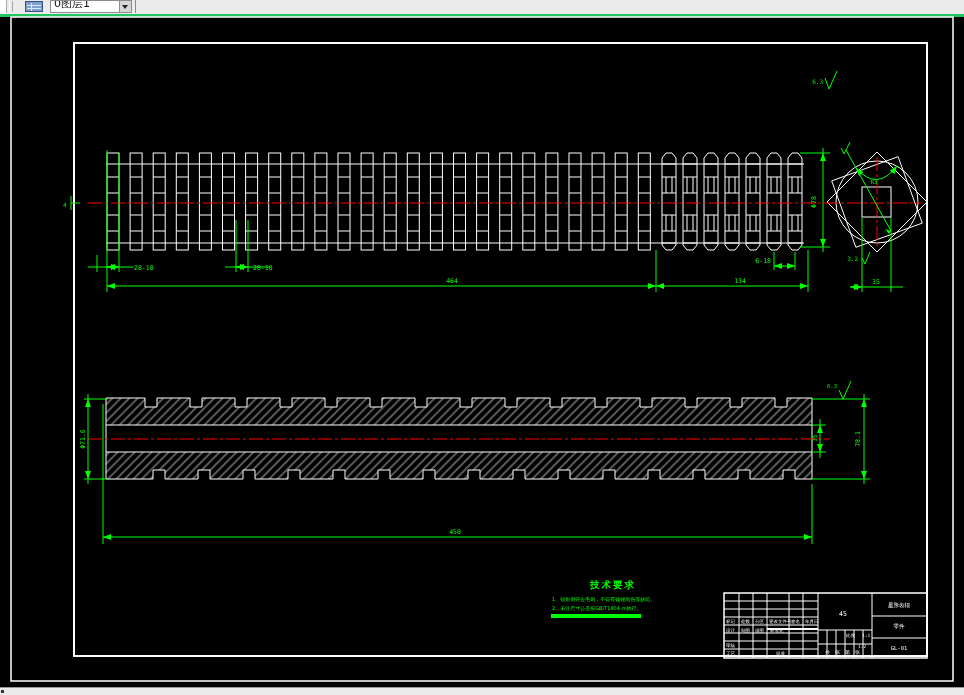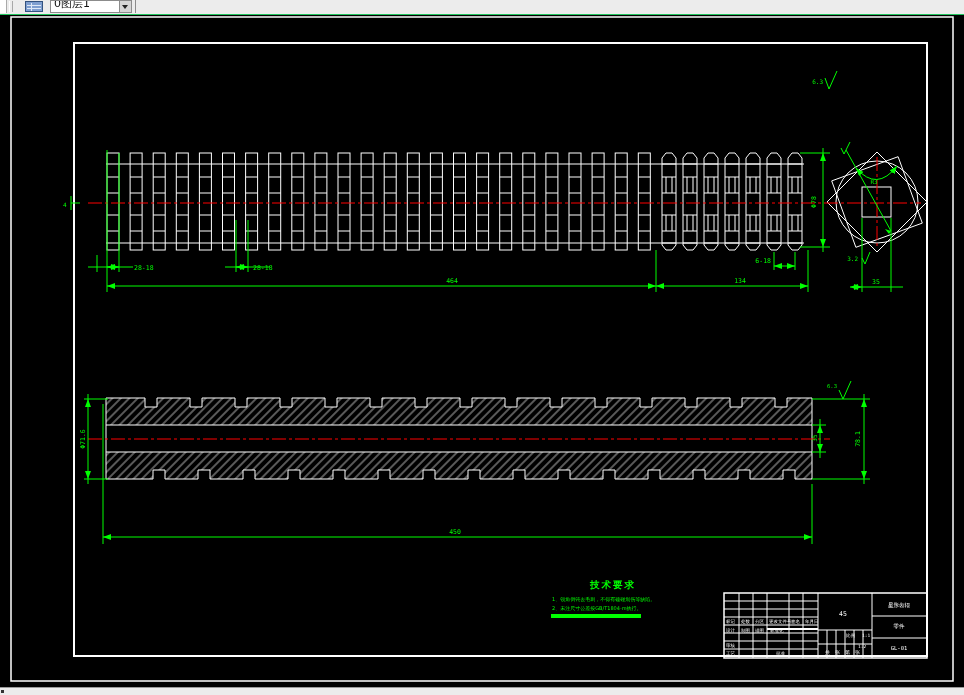--- a/index.html
+++ b/index.html
@@ -1,20 +1,20 @@
 <!DOCTYPE html>
 <html><head>
 <meta charset="utf-8">
 <style>
   html,body{margin:0;padding:0;background:#000;width:964px;height:695px;overflow:hidden;
     font-family:"DejaVu Sans",sans-serif;}
   #stage{position:relative;width:964px;height:695px;background:#000;}
   
   #toolbar{position:absolute;left:0;top:0;width:964px;height:14px;background:#ececec;
-    border-bottom:1px solid #22c55e;}
+    border-bottom:3px solid #22c55e;}
   #tb-left{position:absolute;left:0;top:0;width:6px;height:13px;background:#fff;border-right:1px solid #aaa;}
   #tb-sep1{position:absolute;left:9px;top:1px;width:2px;height:11px;border-left:1px solid #fff;border-right:1px solid #a8a8a8;}
   #layer-icon{position:absolute;left:25px;top:1px;width:18px;height:11px;background:#7f9fd0;border:1px solid #33527f;box-sizing:border-box;}
   #layer-icon .r1{position:absolute;left:1px;top:3px;width:14px;height:1px;background:#dfe9f7;}
   #layer-icon .r2{position:absolute;left:1px;top:6px;width:14px;height:1px;background:#dfe9f7;}
   #layer-icon .c1{position:absolute;left:5px;top:1px;width:1px;height:8px;background:#dfe9f7;}
   #layer-combo{position:absolute;left:50px;top:0;width:82px;height:13px;background:#fff;
     border:1px solid #8c8c8c;box-sizing:border-box;overflow:hidden;}
   #layer-combo .val{position:absolute;left:3px;top:-5px;font-size:11px;color:#111;
     font-family:"DejaVu Sans",sans-serif;white-space:nowrap;}

